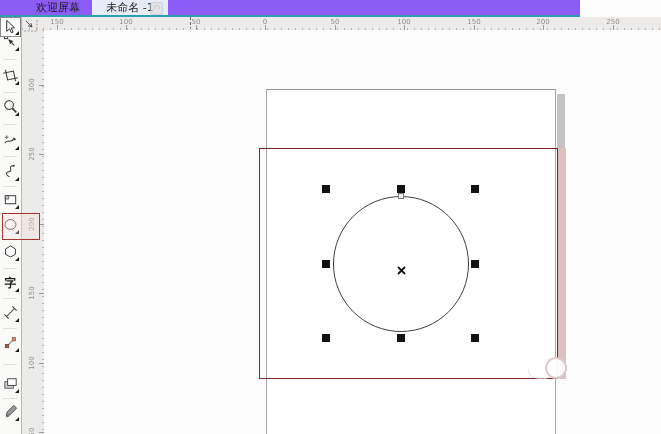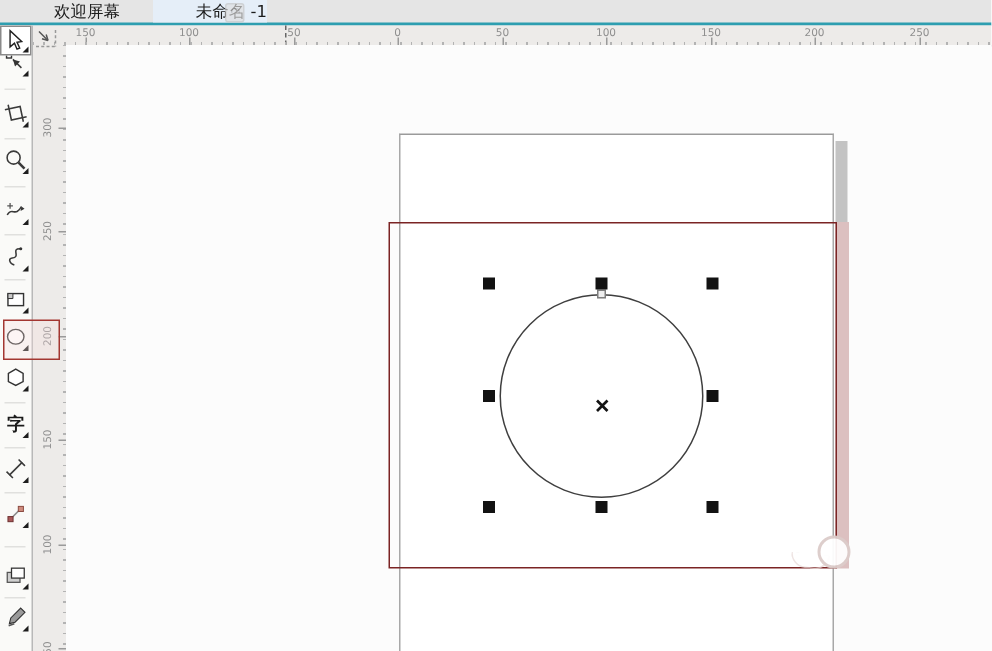--- a/index.html
+++ b/index.html
@@ -1,20 +1,20 @@
 <!DOCTYPE html>
 <html><head>
 <meta charset="utf-8">
 <style>
   html,body{margin:0;padding:0;}
   body{font-family:"DejaVu Sans","Liberation Sans",sans-serif;}
   #app{position:relative;width:661px;height:434px;overflow:hidden;background:#fcfcfc;}
 
   
-  .tabbar{position:absolute;left:0;top:0;width:661px;height:15px;background:#e5e5e5;border-bottom:2px solid #2e9eb0;}
+  .tabbar{position:absolute;left:0;top:0;width:580px;height:15px;background:#8b5cf6;border-bottom:2px solid #2e9eb0;}
   .tab{position:absolute;top:0;height:15px;line-height:15px;font-size:11px;color:#1c1c1c;text-align:center;}
   .tab.active{background:#e5eef8;}
   .lock{position:absolute;left:150px;top:2px;width:11px;height:11px;border:1px solid #c3c3c3;background:#dedede;border-radius:2px;opacity:.65;}
   .lock:before{content:'';position:absolute;left:3px;top:2px;width:4px;height:3px;border:1px solid #bbb;border-bottom:none;border-radius:3px 3px 0 0;}
 
   
   .hruler{position:absolute;left:22px;top:17px;width:639px;height:13px;background:#edebe9;border-bottom:1px solid #cfcfcd;}
   .hruler:after{content:'';position:absolute;left:0;right:0;bottom:0;height:2px;
     background:repeating-linear-gradient(to right,#b3b3b3 0 1px,transparent 1px 7px);}
   .hr-label{position:absolute;top:1px;width:20px;text-align:center;font-size:7px;color:#8f8f8f;}
@@ -52,21 +52,21 @@
   .blob{position:absolute;width:18px;height:18px;border-radius:50%;background:#fff;border:2px solid #dcccca;opacity:.95;z-index:9;}
   .blob-tail{position:absolute;width:24px;height:9px;border:1px solid #e8dad8;border-top:none;border-radius:0 0 12px 12px;transform:rotate(6deg);opacity:.7;z-index:9;}
 </style>
 </head>
 <body>
 
 <div id="app">
 
   <div class="tabbar">
     <div class="tab" style="left:26px;width:64px;">欢迎屏幕</div>
-    <div class="tab active" style="left:102px;width:76px;text-align:right;">未命名 -1</div>
+    <div class="tab active" style="left:92px;width:76px;">未命名 -1</div>
     <div class="lock"></div>
   </div>
 
   <div class="hruler">
       <div class="hr-tick" style="left: 35px;"></div>
       <div class="hr-label" style="left: 25px;">150</div>
       <div class="hr-tick" style="left: 104px;"></div>
       <div class="hr-label" style="left: 94px;">100</div>
       <div class="hr-tick" style="left: 174px;"></div>
       <div class="hr-label" style="left: 164px;">50</div>

